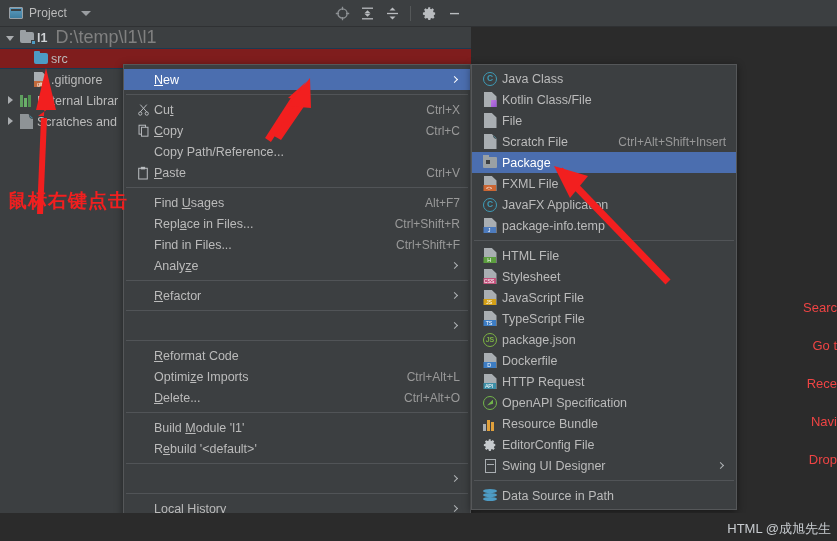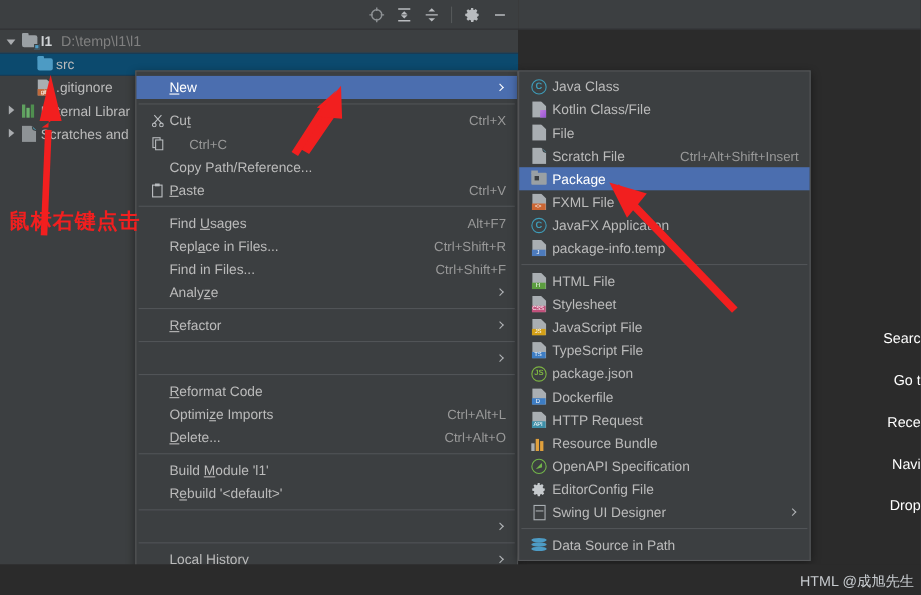--- a/index.html
+++ b/index.html
@@ -71,21 +71,21 @@
   .tree { position: absolute; left: 0; top: 27px; width: 471px; }
   .tree-row {
     position: relative;
     height: 21px;
     display: flex; align-items: center;
     font-size: 12.5px; color: #bbbbbb;
     white-space: nowrap;
     padding-left: 4px;
   }
   .tree-row.selected {
-    background: #0c4a6e;
+    background: #7f1d1d;
     border-top: 1px solid #1b3a52;
     border-bottom: 1px solid #1b3a52;
   }
   .twisty {
     width: 14px; height: 14px; flex: 0 0 14px;
     position: relative;
   }
   .twisty.open::after, .twisty.closed::after {
     content: ""; position: absolute; left: 3px; top: 3px;
     width: 0; height: 0;
@@ -97,21 +97,21 @@
     top: 5px; left: 2px;
   }
   .twisty.closed::after {
     border-top: 4.5px solid transparent;
     border-bottom: 4.5px solid transparent;
     border-left: 5px solid #a9acaf;
     top: 2px; left: 4px;
   }
   .t-icon { width: 17px; flex: 0 0 17px; display:flex; align-items:center; justify-content:center; }
   .t-label { margin-left: 2px; }
-  .t-path { color: #808080; margin-left: 8px; font-size: 13px; }
+  .t-path { color: #808080; margin-left: 8px; font-size: 18px; }
 
   
   .folder {
     width: 14px; height: 11px; position: relative;
     background: #4d9bc4;
     border-radius: 1px 2px 2px 2px;
   }
   .folder::before {
     content:""; position:absolute; left:0; top:-2px; width:6px; height:3px;
     background:#4d9bc4; border-radius:1px 1px 0 0;
@@ -256,21 +256,21 @@
   }
   .editor-top {
     position:absolute; left:471px; top:0; width:366px; height:27px; background:#3c3f41;
     border-bottom:1px solid #2f3133;
   }
   .hints {
     position: absolute; right: 0; top: 288px; width: 120px;
   }
   .hint-row {
     height: 38px; display:flex; align-items:center; justify-content:flex-end;
-    font-size: 13px; color: #ffffff; padding-right: 0;
+    font-size: 13px; color: #ef4444; padding-right: 0;
     white-space: nowrap; overflow: hidden;
   }
 
   
   .watermark {
     position: absolute; right: 6px; bottom: 3px;
     font-size: 13px; color: #c8ccd0;
     z-index: 60;
   }
   .wm-strip {
@@ -302,20 +302,25 @@
     <div class="hint-row">Searc</div>
     <div class="hint-row">Go t</div>
     <div class="hint-row">Rece</div>
     <div class="hint-row">Navi</div>
     <div class="hint-row">Drop</div>
   </div>
 
   <div class="panel-left">
 
     <div class="panel-header">
+      <div class="panel-tab">
+        <span class="icon-project"></span>
+        <span class="panel-tab-label">Project</span>
+        <span class="caret-down"></span>
+      </div>
 
       <div class="panel-tools">
         <div class="tool-btn">
           <svg class="ti" width="15" height="15" viewBox="0 0 15 15">
             <circle cx="7.5" cy="7.5" r="4.6" fill="none" stroke="#8d9194" stroke-width="1.3"></circle>
             <path d="M7.5 0.8v3.2M7.5 11v3.2M0.8 7.5h3.2M11 7.5h3.2" stroke="#8d9194" stroke-width="1.3"></path>
           </svg>
         </div>
         <div class="tool-btn">
           <svg class="ti" width="15" height="15" viewBox="0 0 15 15">
@@ -427,20 +432,21 @@
       <span class="mi-ks">Ctrl+X</span>
     </div>
 
     <div class="mi">
       <span class="mi-ic">
         <svg width="13" height="13" viewBox="0 0 16 16">
           <rect x="2.5" y="1.5" width="8" height="11" fill="none" stroke="#b9bcbf" stroke-width="1.2"></rect>
           <rect x="5.5" y="4" width="8" height="11" fill="#3c3f41" stroke="#b9bcbf" stroke-width="1.2"></rect>
         </svg>
       </span>
+      <span class="mi-lb"><u>C</u>opy</span>
       <span class="mi-ks">Ctrl+C</span>
     </div>
 
     <div class="mi">
       <span class="mi-ic"></span>
       <span class="mi-lb">Copy Path/Reference...</span>
     </div>
 
     <div class="mi">
       <span class="mi-ic">
@@ -673,38 +679,38 @@
       <span class="mi-ic">
         <span class="fi">
             <span class="tag" style="background:#3d8fa8;">API</span>
           </span>
       </span>
       <span class="mi-lb">HTTP Request</span>
     </div>
 
     <div class="mi">
       <span class="mi-ic">
+          <span class="openapi"></span>
+        </span>
+      <span class="mi-lb">OpenAPI Specification</span>
+    </div>
+
+    <div class="mi">
+      <span class="mi-ic">
         <span class="bundle">
             <i></i>
             <i></i>
             <i></i>
           </span>
       </span>
       <span class="mi-lb">Resource Bundle</span>
     </div>
 
     <div class="mi">
       <span class="mi-ic">
-          <span class="openapi"></span>
-        </span>
-      <span class="mi-lb">OpenAPI Specification</span>
-    </div>
-
-    <div class="mi">
-      <span class="mi-ic">
         <svg class="gear-ic" viewBox="0 0 16 16">
           <path fill="#c6cacd" d="M8 5.4a2.6 2.6 0 100 5.2 2.6 2.6 0 000-5.2zm0 3.9a1.3 1.3 0 110-2.6 1.3 1.3 0 010 2.6z"></path>
           <path fill="#c6cacd" d="M14 9.1V6.9l-1.7-.3-.5-1.2 1-1.4-1.6-1.6-1.4 1-1.2-.5L8.9 1.3H6.7L6.4 3l-1.2.5-1.4-1L2.2 4.1l1 1.4-.5 1.2-1.7.3v2.2l1.7.3.5 1.2-1 1.4 1.6 1.6 1.4-1 1.2.5.3 1.7h2.2l.3-1.7 1.2-.5 1.4 1 1.6-1.6-1-1.4.5-1.2z"></path>
         </svg>
       </span>
       <span class="mi-lb">EditorConfig File</span>
     </div>
 
     <div class="mi">
       <span class="mi-ic">

